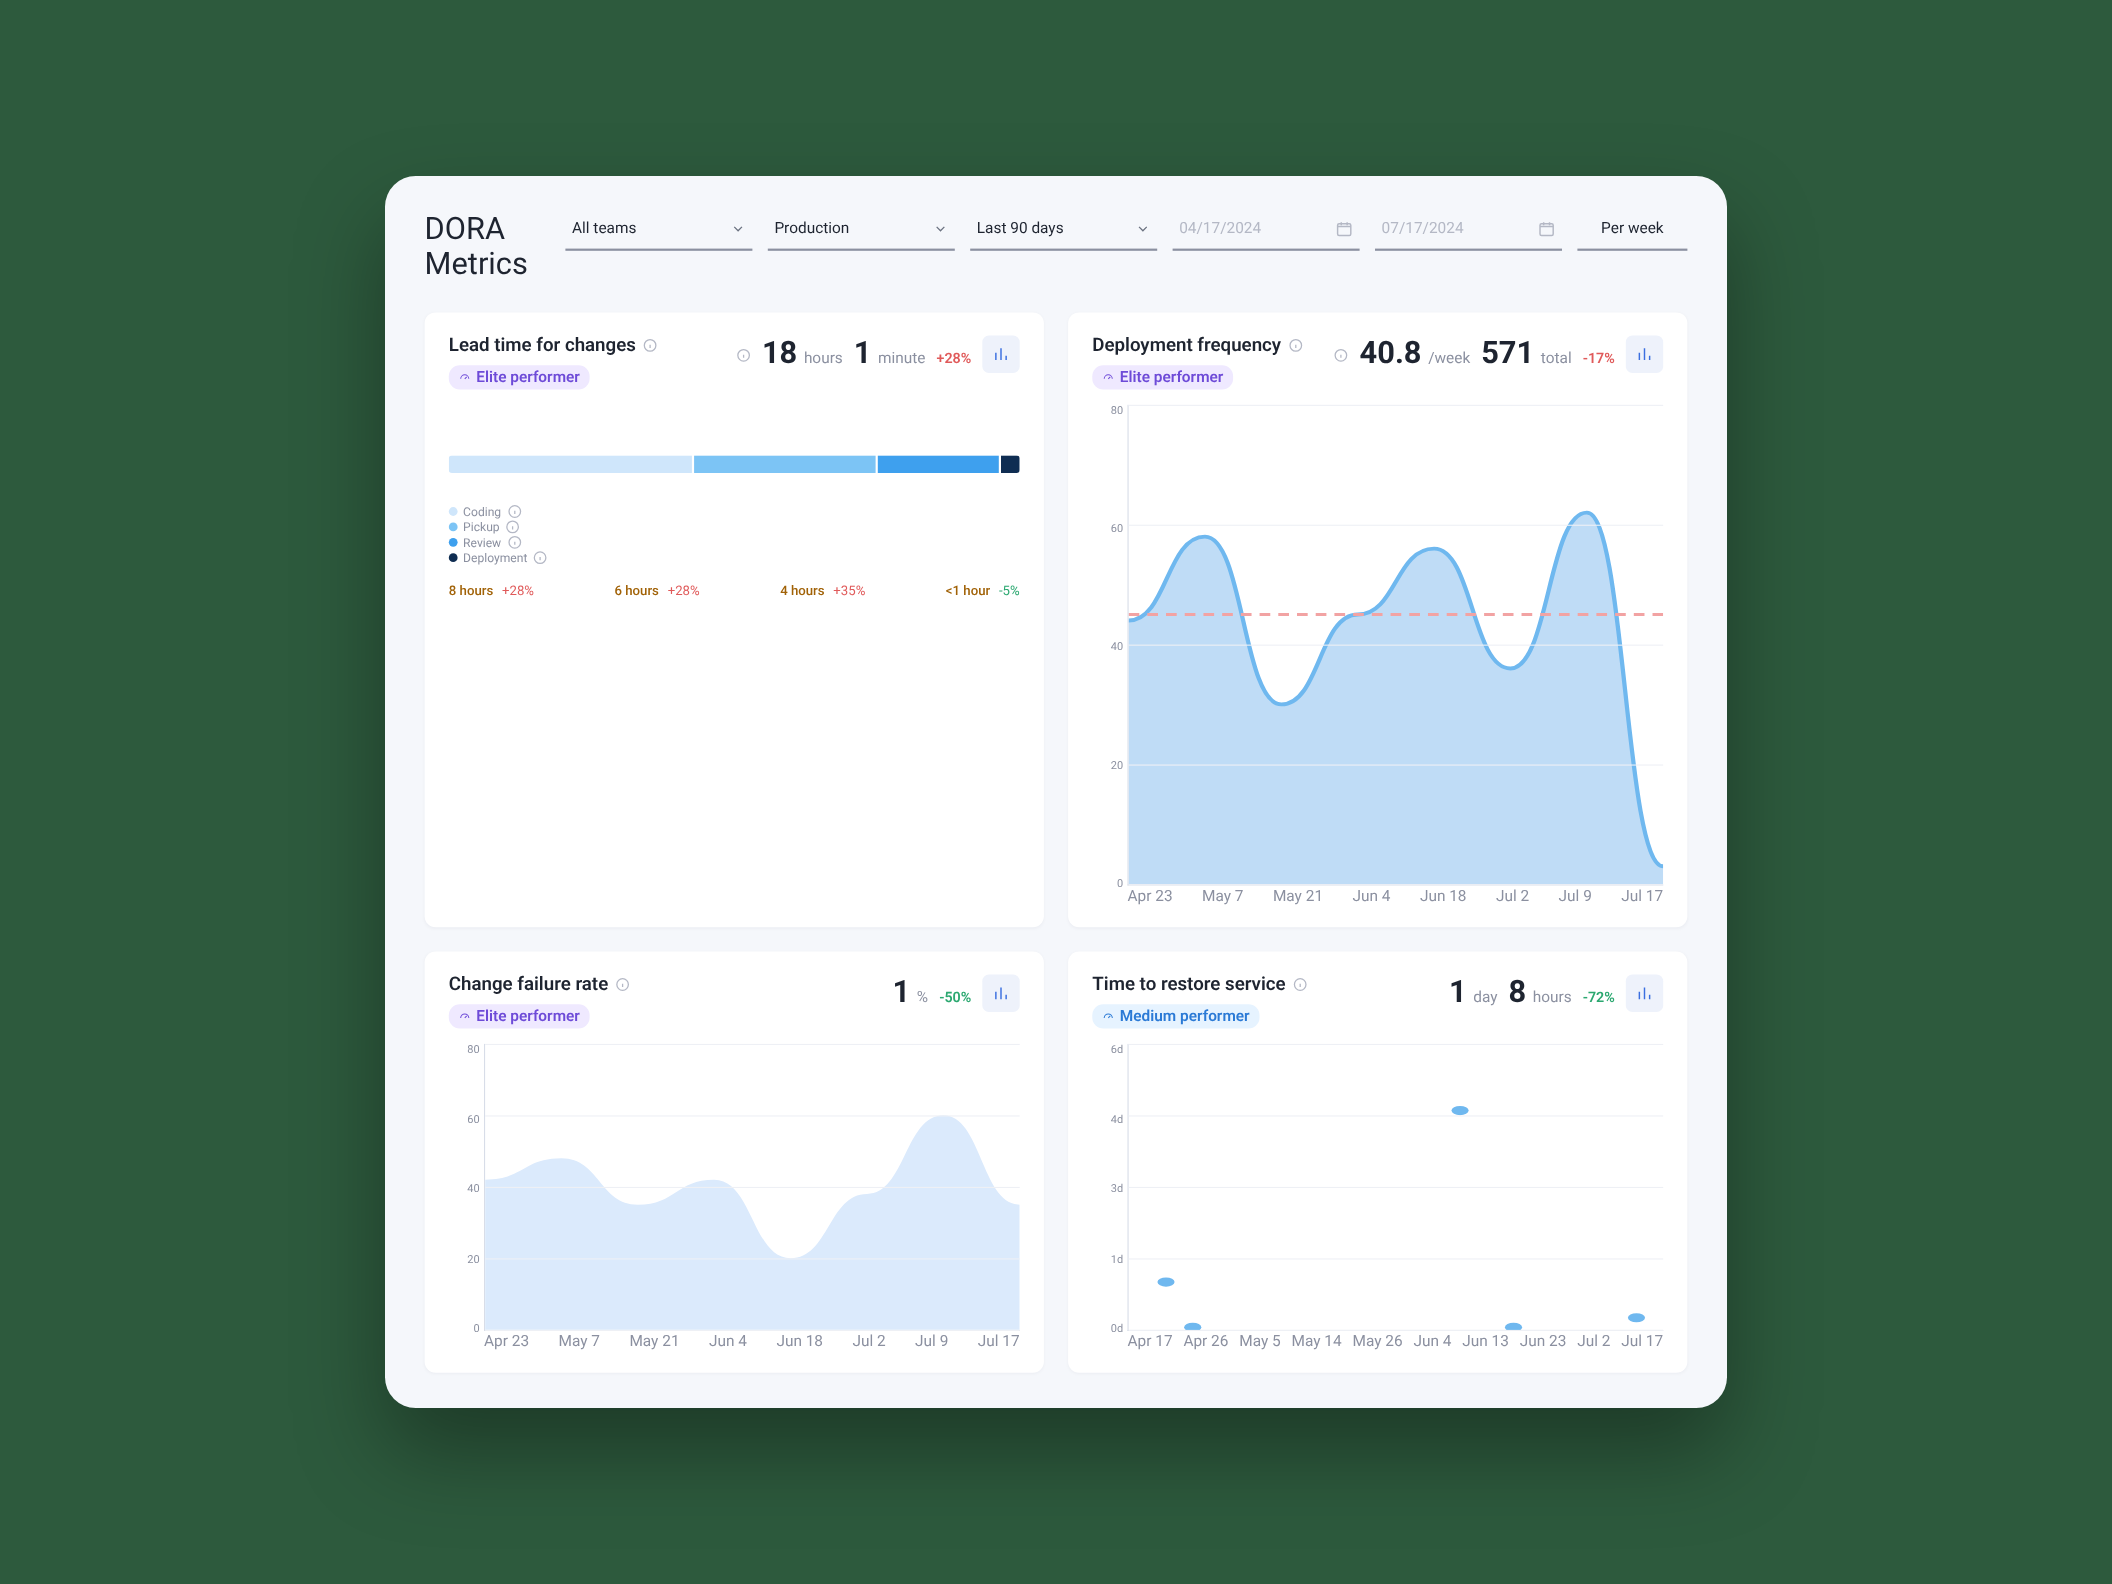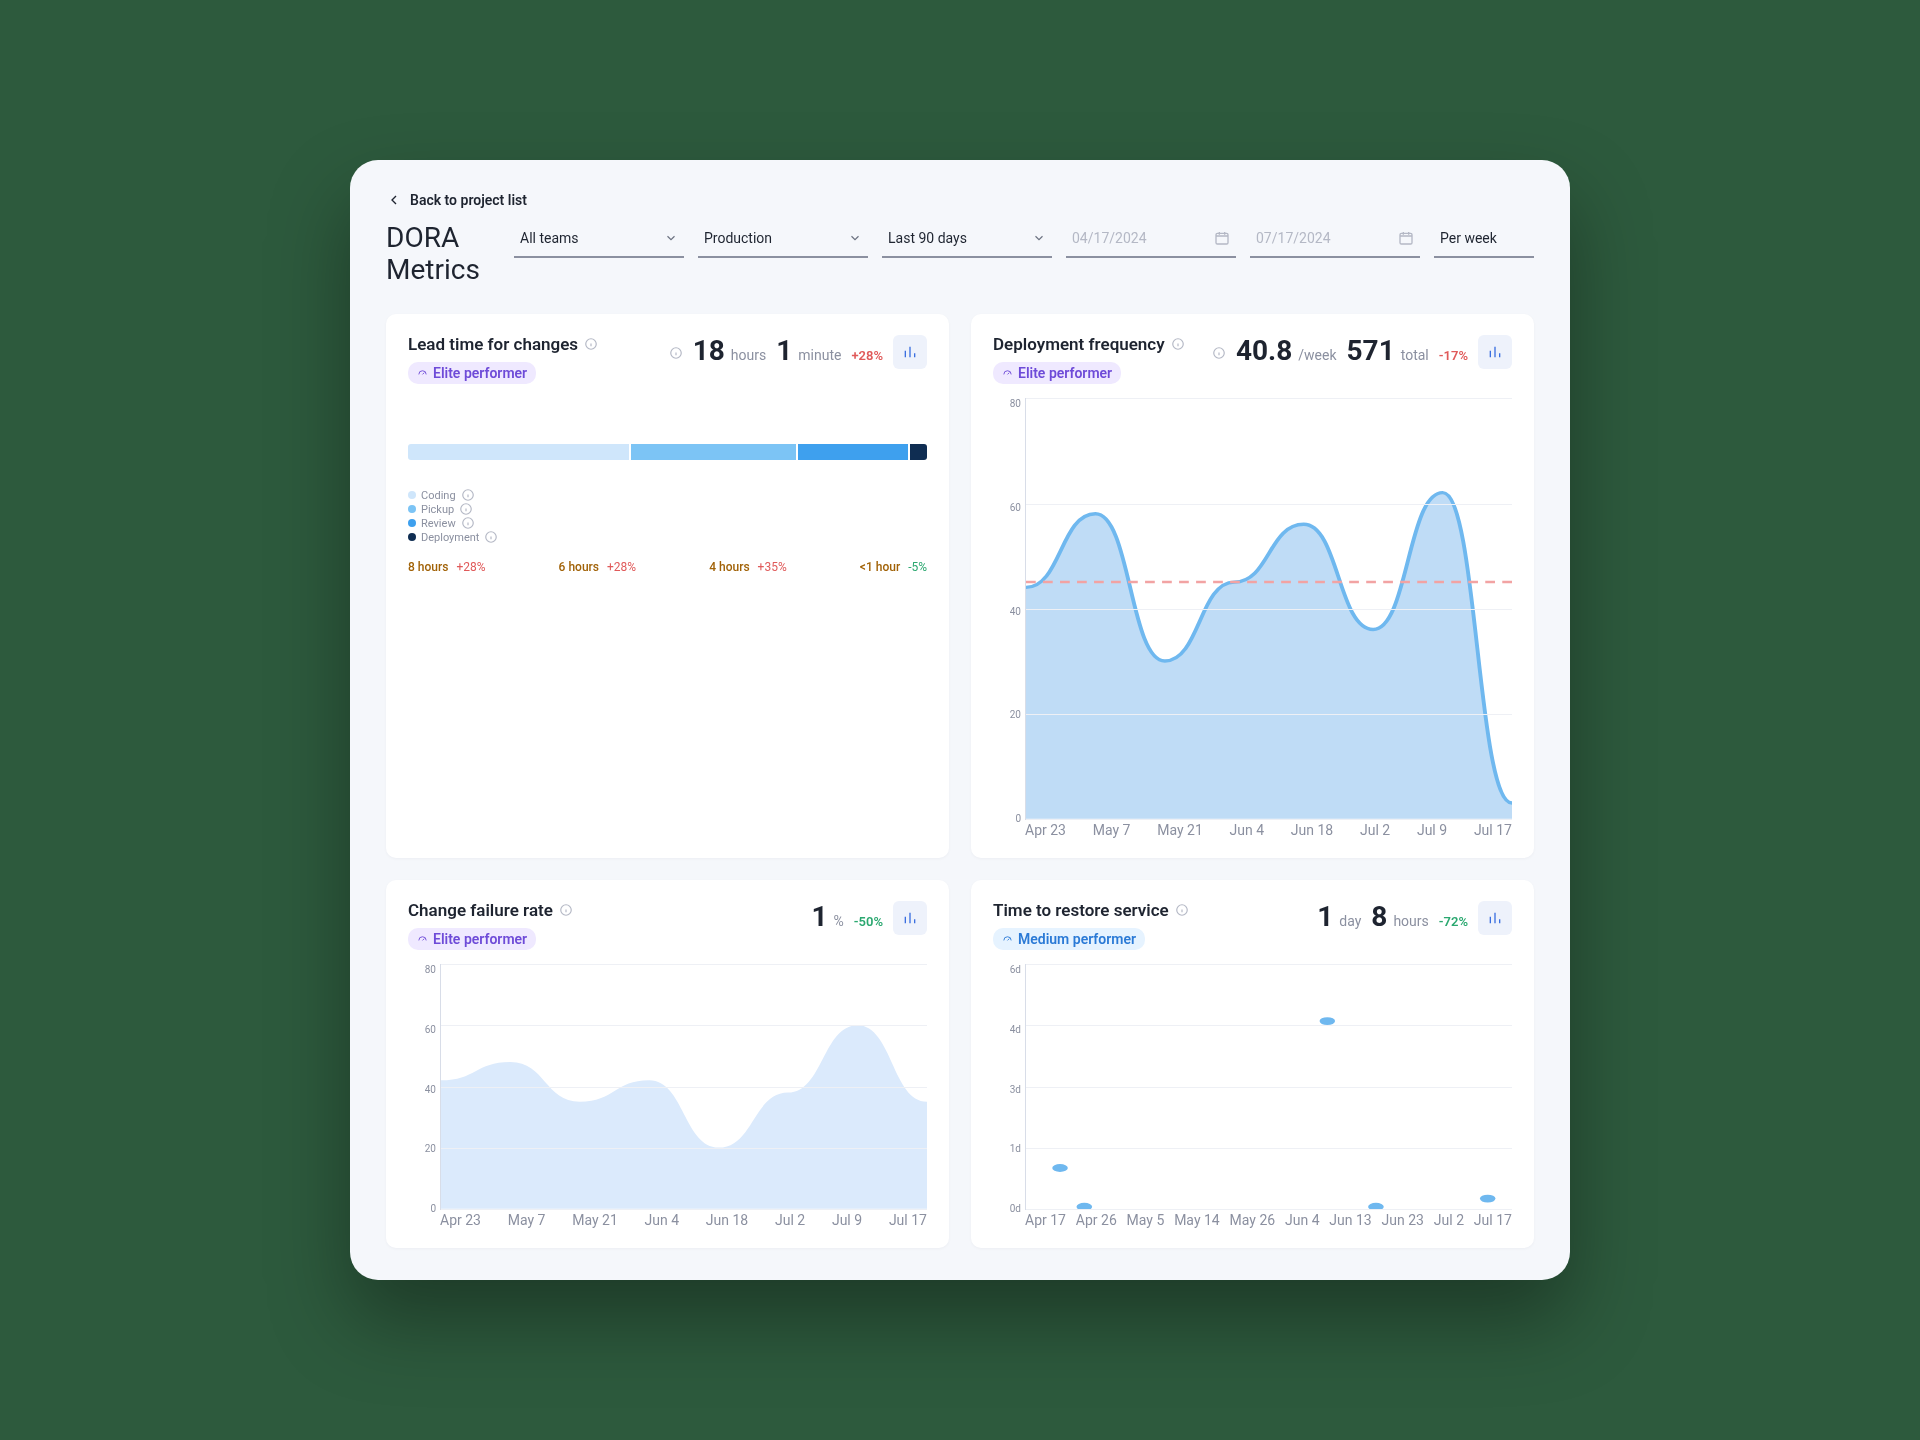--- a/index.html
+++ b/index.html
@@ -42,21 +42,21 @@
     border-bottom: 2px solid #8b90a0;
     padding: 8px 6px 10px;
     font-size: 14px;
     color: #1e2430;
     display: flex;
     align-items: center;
     justify-content: space-between;
     cursor: pointer;
   }
   .datefield { color: #b4b8c5; justify-content: space-between; gap: 16px; }
-  .perfield { flex: 0 0 100px; }
+  .perfield { flex: 0 0 100px; justify-content: center; }
   .chev { width: 14px; height: 14px; stroke: #6b7280; }
   .cal { width: 16px; height: 16px; stroke: #b4b8c5; fill: none; }
   .grid {
     margin-top: 28px;
     display: grid;
     grid-template-columns: 1fr 1fr;
     gap: 22px;
     flex: 1;
   }
   .card {
@@ -111,26 +111,20 @@
   .xaxis { position: absolute; left: 32px; right: 0; bottom: 0; display: flex; justify-content: space-between; font-size: 14px; color: #8b90a0; }
   .plot { position: absolute; left: 32px; right: 0; top: 0; bottom: 18px; border-left: 1px solid #d8dde8; border-bottom: 1px solid #d8dde8; }
   .gridline { position: absolute; left: 0; right: 0; height: 1px; background: #eef0f5; }
   .area-svg { width: 100%; height: 100%; display: block; }
 </style>
 </head>
 <body>
 
 <div class="frame">
 
-  <div class="backlink">
-    <svg viewBox="0 0 24 24" fill="none" stroke="#1e2430" stroke-width="2">
-        <path d="M15 18l-6-6 6-6"></path>
-      </svg>
-    <span>Back to project list</span>
-  </div>
 
   <div class="headerrow">
     <div class="page-title">DORA Metrics</div>
     <div class="filters">
       <div class="filter">
         <span>All teams</span>
         <svg class="chev" viewBox="0 0 24 24" fill="none" stroke="currentColor" stroke-width="2">
             <path d="M6 9l6 6 6-6"></path>
           </svg>
       </div>

